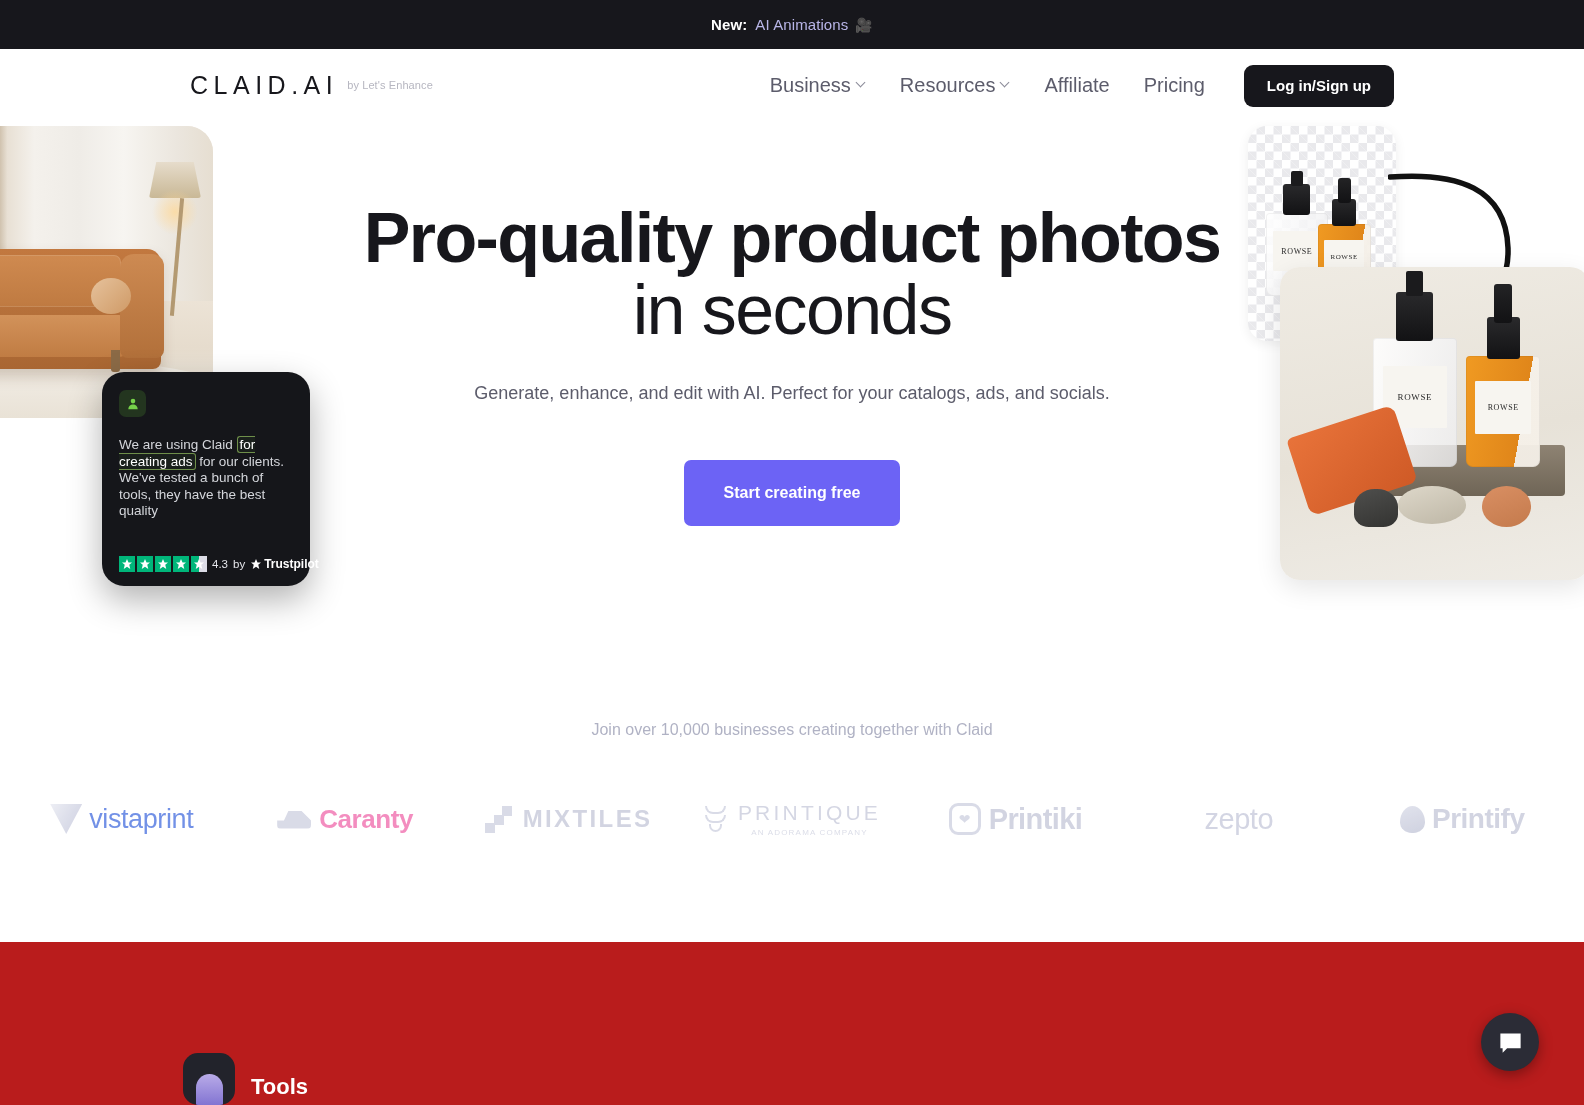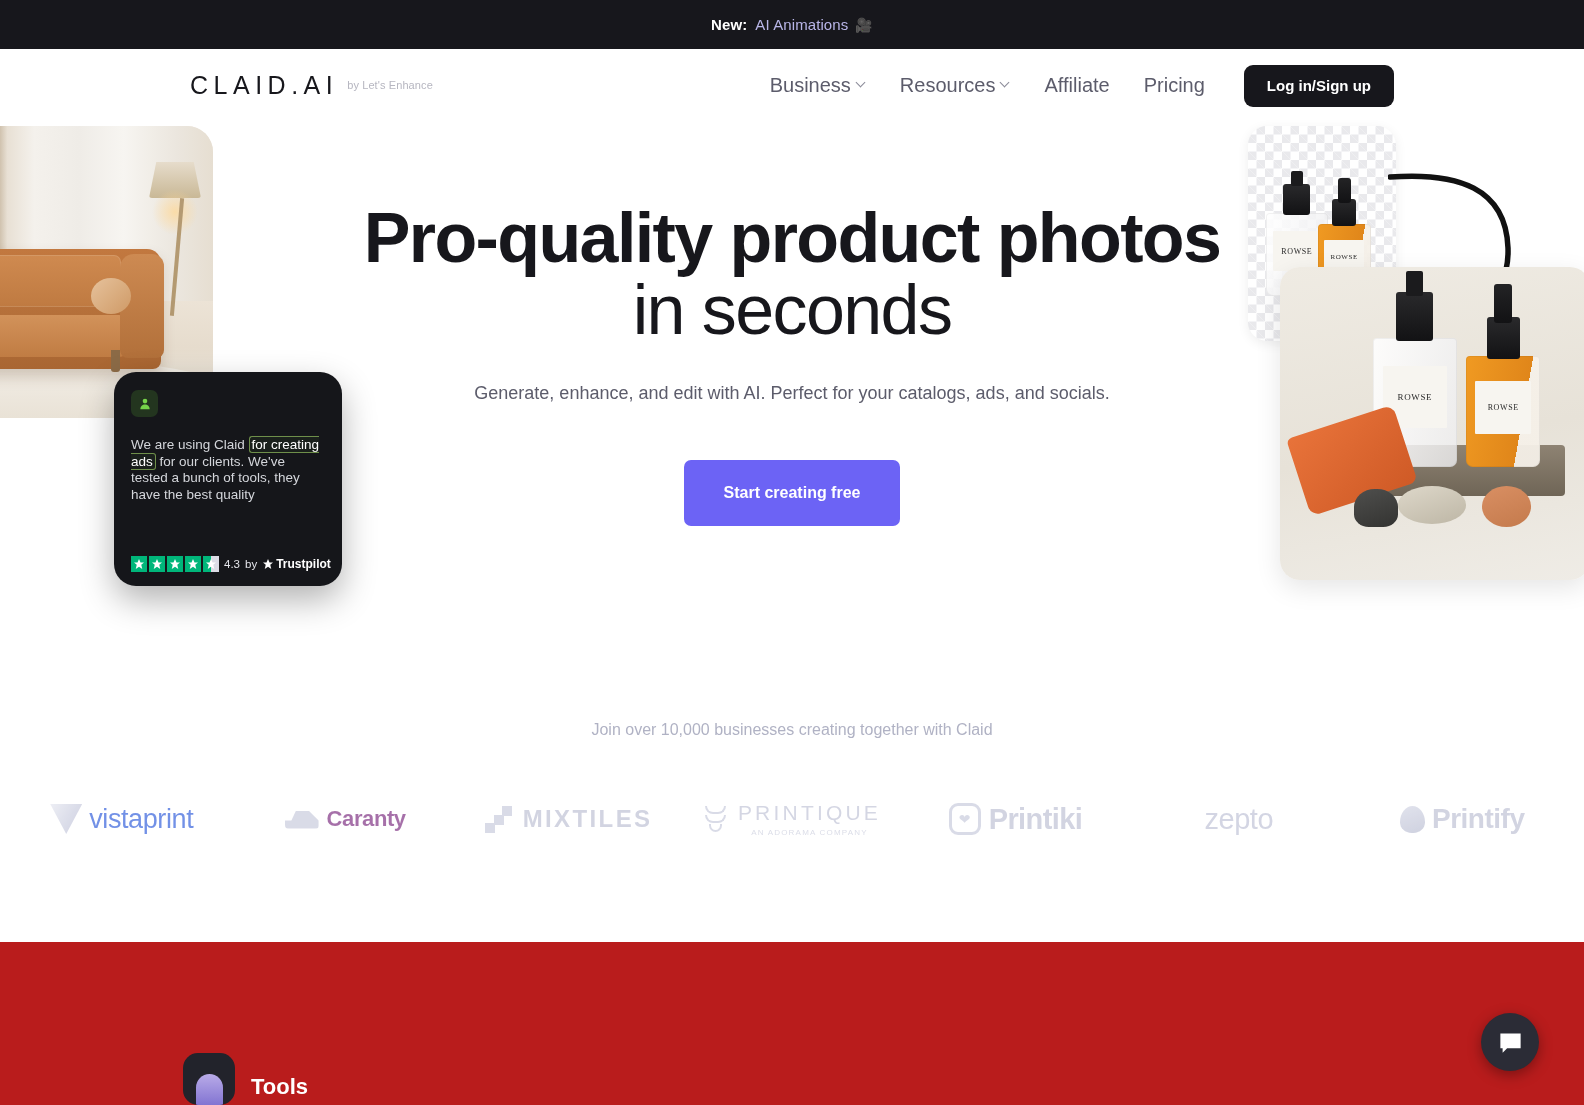--- a/index.html
+++ b/index.html
@@ -134,21 +134,21 @@
     position:absolute; right:14px; top:64px; width:48px; height:44px;
     background:radial-gradient(circle,rgba(255,216,150,.75) 0%,rgba(255,216,150,0) 70%);
   }
   .pl-lamppole{
     position:absolute; right:34px; top:72px; width:4px; height:118px;
     background:#b49a72; transform:rotate(5deg);
   }
 
   
   .testimonial {
-    position:absolute; left:114px; top:250px; width:228px; height:214px;
+    position:absolute; left:102px; top:250px; width:208px; height:214px;
     background:#15161a; border-radius:22px; z-index:25;
     padding:18px 17px 14px 17px; color:#d9dbe0;
     box-shadow:0 14px 34px rgba(0,0,0,.3);
     display:flex; flex-direction:column;
   }
   .t-avatar {
     width:27px; height:27px; border-radius:7px; background:#23351f;
     display:flex; align-items:center; justify-content:center;
   }
   .t-avatar svg { width:14px; height:14px; fill:#76d34a; }
@@ -267,21 +267,21 @@
     background:linear-gradient(120deg,#e3e5ef 0%,#c6c9dd 55%,#b0b4cd 100%);
     clip-path:polygon(0 0,100% 0,50% 100%);
   }
   .vp-text { font-size:27px; color:#1d4ed8; letter-spacing:-.4px; }
   .logo-caranty { display:flex; align-items:center; gap:8px; }
   .car-mark {
     width:34px; height:19px; background:#c3c6d9;
     border-radius:9px 12px 4px 4px;
     clip-path:polygon(0 58%,20% 58%,33% 8%,72% 8%,100% 58%,100% 100%,0 100%);
   }
-  .car-text { font-size:22px; font-weight:700; color:#701a75; letter-spacing:-.4px; }
+  .car-text { font-size:26px; font-weight:700; color:#ec4899; letter-spacing:-.4px; }
   .logo-mixtiles { display:flex; align-items:center; gap:11px; }
   .mx-mark { width:27px; height:27px; position:relative; }
   .mx-mark i {
     position:absolute; width:10px; height:10px; background:#c3c6d9; display:block;
   }
   .mx-mark i:nth-child(1){ left:0; top:17px; }
   .mx-mark i:nth-child(2){ left:9px; top:9px; }
   .mx-mark i:nth-child(3){ left:17px; top:0; }
   .mx-text { font-size:24px; font-weight:700; letter-spacing:2.4px; color:#b7bad0; }
   .logo-printique { display:flex; align-items:center; gap:9px; }

